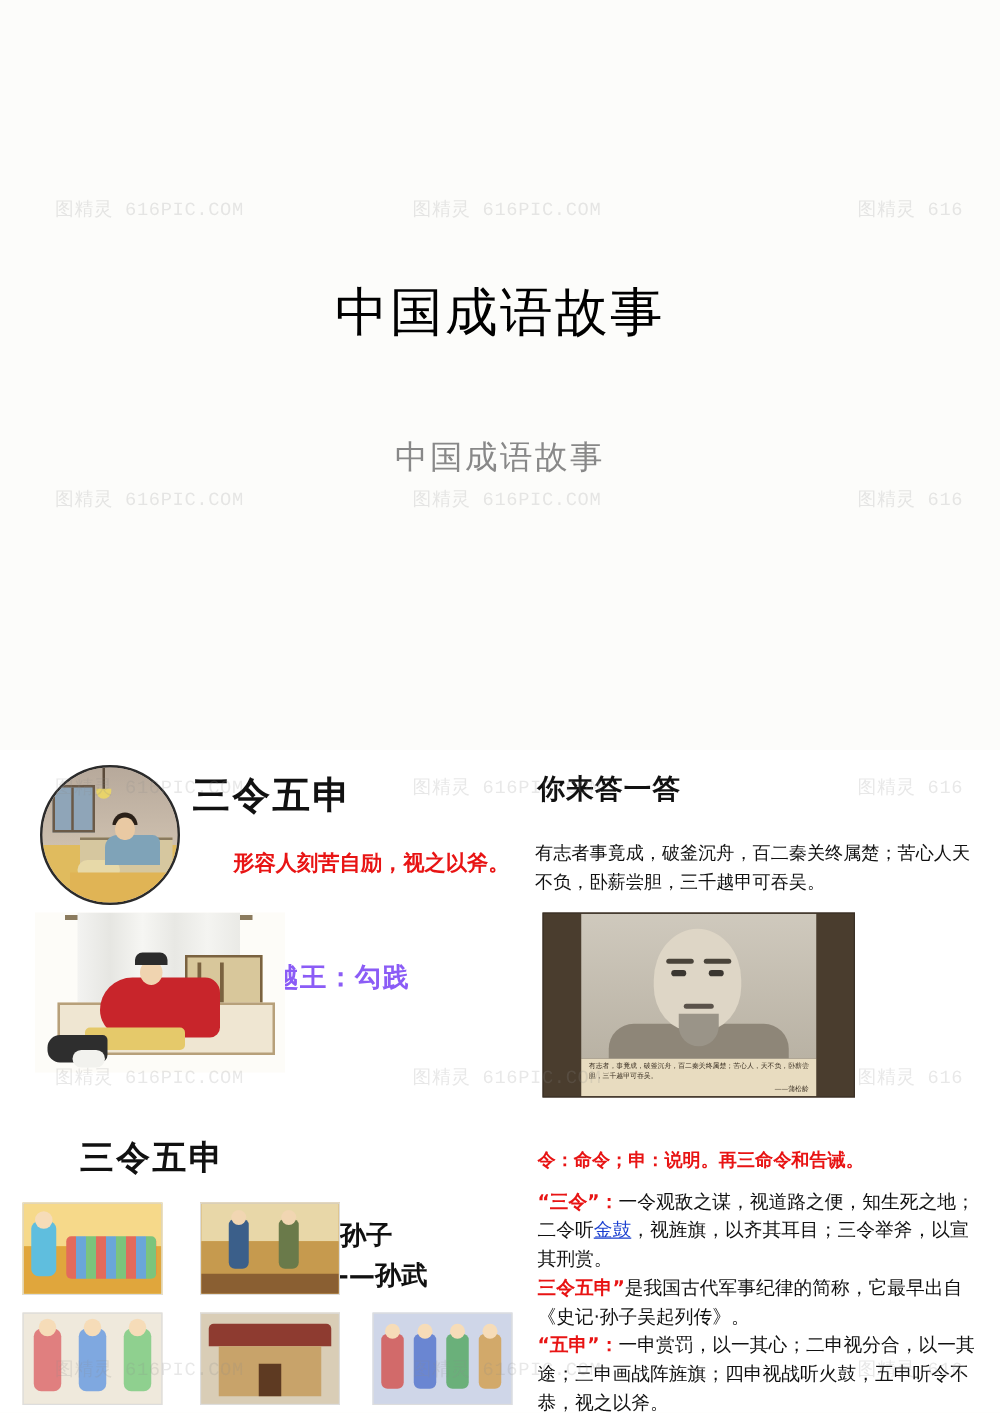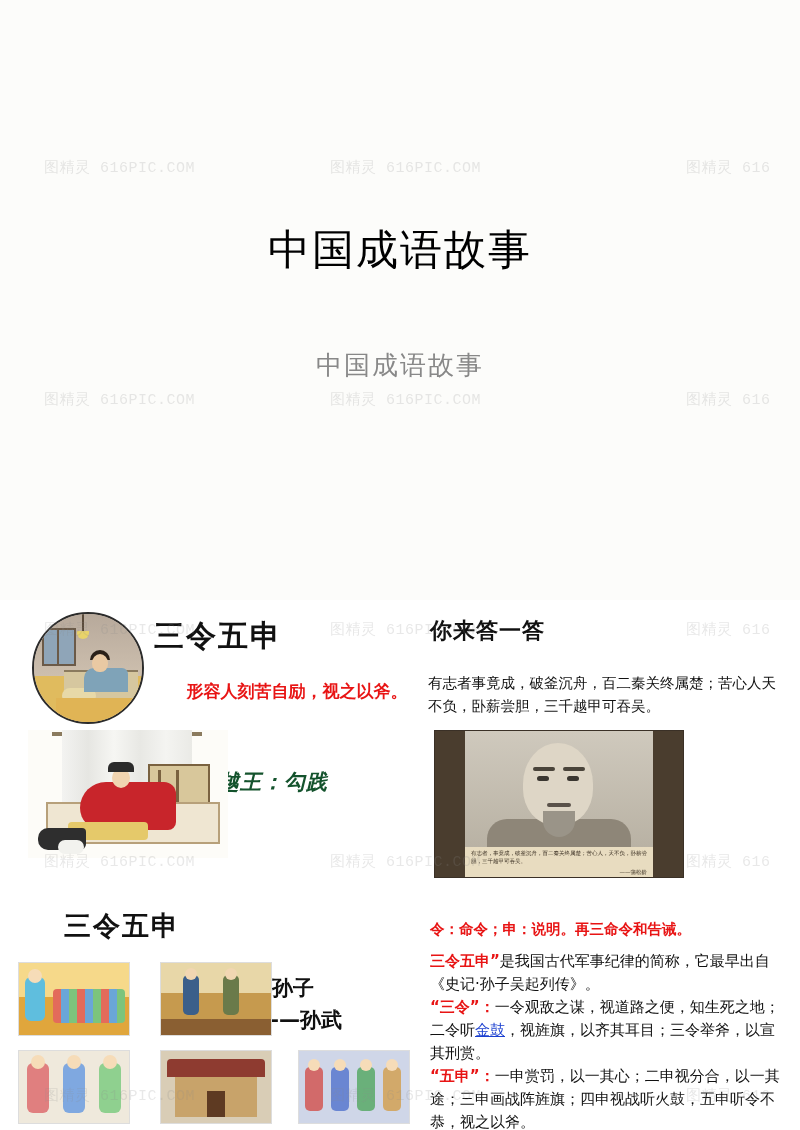--- a/index.html
+++ b/index.html
@@ -147,24 +147,23 @@
     line-height: 26px;
     font-family: "DejaVu Sans", sans-serif;
     text-align: center;
   }
   .king-line {
     position: absolute;
     left: 218px;
     top: 168px;
     font-size: 21px;
     font-weight: bold;
-    color: #14532d;
+    color: #8b5cf6;
     font-family: "DejaVu Sans", sans-serif;
     letter-spacing: 1px;
-    font-style: italic;
   }
 
   
   .painting {
     position: absolute;
     left: 28px;
     top: 130px;
     width: 200px;
     height: 128px;
     background: #fdfcf8;
@@ -491,24 +490,24 @@
       <div class="hh h1"></div>
         <div class="hh h2"></div>
         <div class="hh h3"></div>
         <div class="hh h4"></div>
     </div>
   </div>
 
   <div class="text-col3">
     <div class="t3-red">令：命令；申：说明。再三命令和告诫。</div>
     <div class="t3-body">
+      <span class="lead">“三令”：</span><span>一令观敌之谋，视道路之便，知生死之地；二令听</span><a class="t3-link" href="#">金鼓</a><span>，视旌旗，以齐其耳目；三令举斧，以宣其刑赏。</span>
+    </div>
+    <div class="t3-body">
       <span class="lead">三令五申”</span><span>是我国古代军事纪律的简称，它最早出自《史记·孙子吴起列传》。</span>
-    </div>
-    <div class="t3-body">
-      <span class="lead">“三令”：</span><span>一令观敌之谋，视道路之便，知生死之地；二令听</span><a class="t3-link" href="#">金鼓</a><span>，视旌旗，以齐其耳目；三令举斧，以宣其刑赏。</span>
     </div>
     <div class="t3-body">
       <span class="lead">“五申”：</span><span>一申赏罚，以一其心；二申视分合，以一其途；三申画战阵旌旗；四申视战听火鼓，五申听令不恭，视之以斧。</span>
     </div>
   </div>
 </div>
 
 <div class="watermark-layer">
   <div class="wm" style="left:44px;  top:158px;">图精灵 616PIC.COM</div>
   <div class="wm" style="left:330px; top:158px;">图精灵 616PIC.COM</div>

